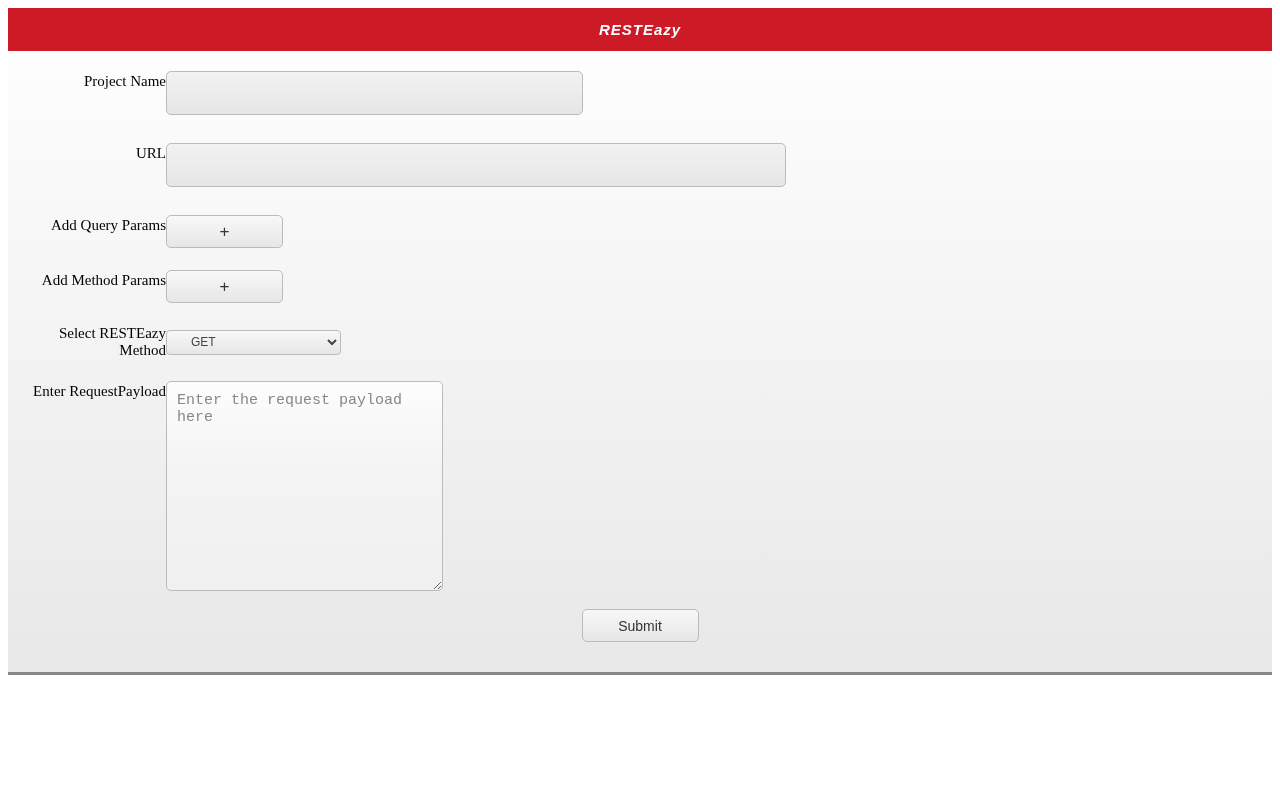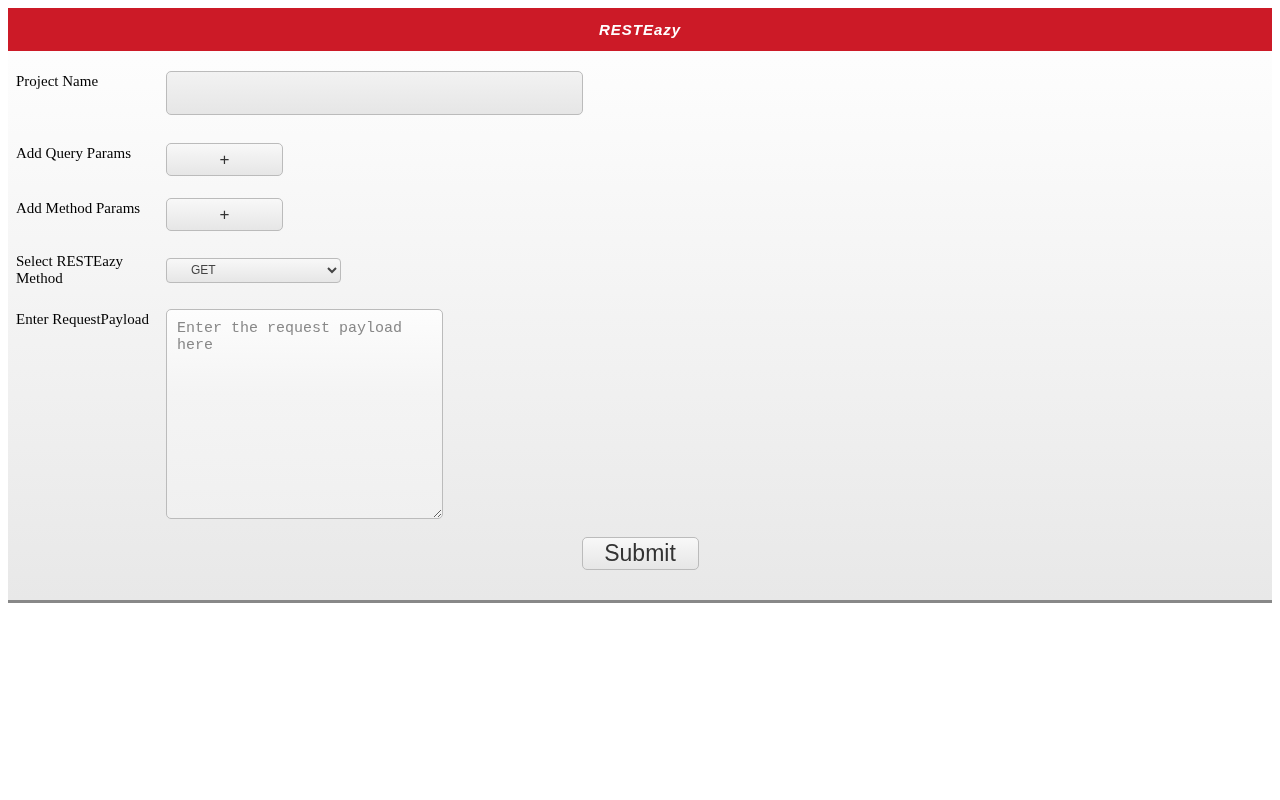--- a/index.html
+++ b/index.html
@@ -37,21 +37,21 @@
     .form-area {
       padding: 20px 8px 20px 8px;
     }
     .form-row {
       display: flex;
       align-items: flex-start;
       margin-bottom: 28px;
     }
     .form-label {
       width: 150px;
-      text-align: left;
+      text-align: right;
       font-size: 15px;
       color: #000;
       padding-top: 2px;
       font-family: Georgia, serif;
     }
     .text-input {
       height: 44px;
       border: 1px solid #bbb;
       border-radius: 5px;
       background: linear-gradient(to bottom, #f2f2f2 0%, #e6e6e6 100%);
@@ -110,21 +110,21 @@
       justify-content: center;
       margin-top: 18px;
       margin-bottom: 10px;
     }
     .submit-button {
       width: 117px;
       height: 33px;
       border: 1px solid #bbb;
       border-radius: 5px;
       background: linear-gradient(to bottom, #f8f8f8 0%, #e6e6e6 100%);
-      font-size: 23px;
+      font-size: 14px;
       font-family: Arial, sans-serif;
       color: #333;
       cursor: pointer;
     }
     .row-tight {
       margin-bottom: 22px;
     }
     .row-method {
       margin-bottom: 22px;
       align-items: center;
@@ -142,20 +142,24 @@
   </div>
 
   <div class="form-area">
 
     <div class="form-row">
       <div class="form-label">Project Name</div>
       <input type="text" class="text-input w-medium" value="" style="">
     </div>
 
 
+    <div class="form-row">
+      <div class="form-label">URL</div>
+      <input type="text" class="text-input w-large" value="" style="">
+    </div>
 
     <div class="form-row row-tight">
       <div class="form-label">Add Query Params</div>
       <button class="plus-button">
         <span>+</span>
       </button>
     </div>
 
     <div class="form-row row-tight">
       <div class="form-label">Add Method Params</div>

